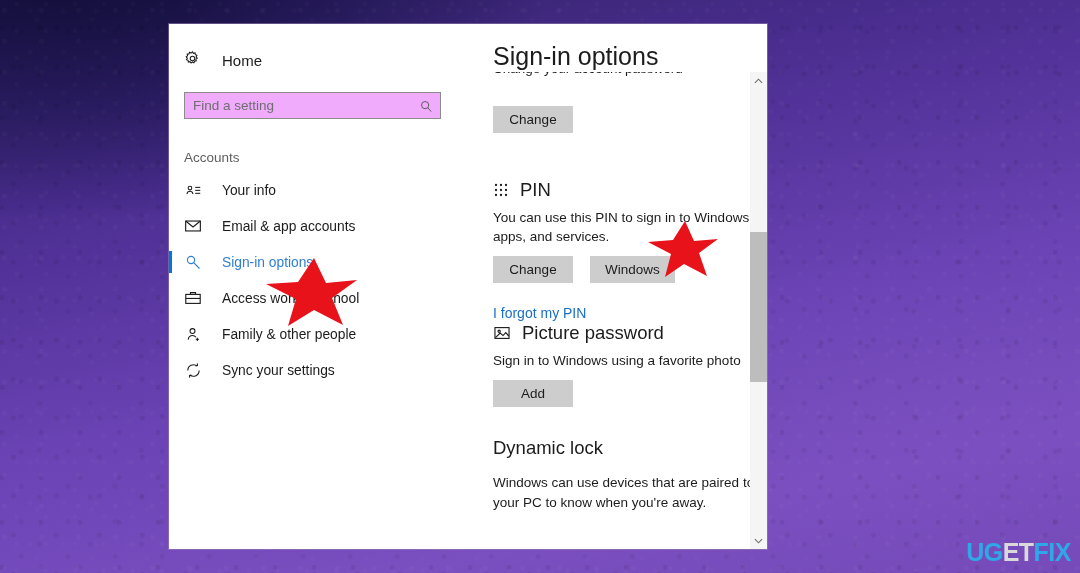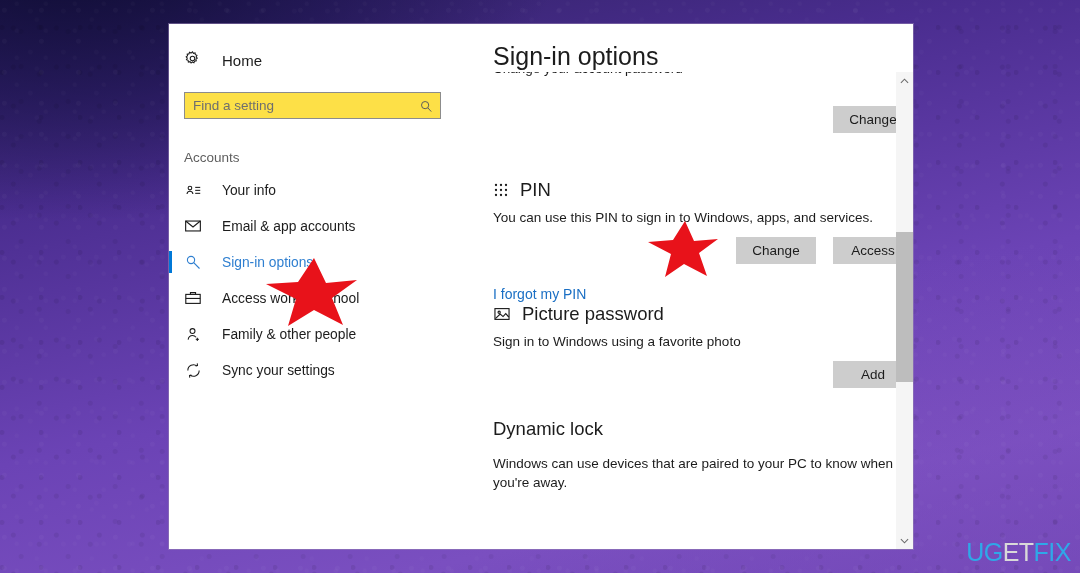--- a/index.html
+++ b/index.html
@@ -38,21 +38,21 @@
       radial-gradient(circle at 5% 61%, rgba(0,0,0,.18) 0 2px, transparent 3px),
       radial-gradient(circle at 67% 40%, rgba(255,255,255,.05) 0 1.5px, transparent 3px);
     background-size: 37px 31px, 43px 39px, 29px 27px, 51px 47px, 33px 41px, 47px 35px, 39px 45px, 55px 49px;
   }
 
   
   #settings-window {
     position: absolute;
     left: 169px;
     top: 24px;
-    width: 744px;
+    width: 598px;
     height: 525px;
     background: #ffffff;
     display: flex;
     z-index: 5;
     box-shadow: 0 0 0 1px rgba(150,130,180,.55);
   }
 
   
   #nav-pane {
     width: 310px;
@@ -73,21 +73,21 @@
   .home-row .label {
     font-size: 15px;
     color: #1c1c1c;
   }
 
   .search-wrap { padding: 17px 38px 0 15px; }
   .search-box {
     position: relative;
     height: 27px;
     border: 1px solid #8c8c8c;
-    background: #fde047;
+    background: #f0abfc;
     display: flex;
     align-items: center;
   }
   .search-box input {
     border: 0;
     outline: 0;
     width: 100%;
     height: 100%;
     padding: 0 26px 0 8px;
     font-family: "Liberation Sans", sans-serif;
@@ -205,21 +205,21 @@
   }
   .sec-head .sec-icon { line-height: 0; display: flex; align-items: center; }
   .sec-head .sec-name { font-size: 18.5px; color: #1c1c1c; }
   .sec-desc {
     font-size: 13.5px;
     color: #1c1c1c;
     line-height: 1.42;
     max-width: 405px;
     margin-bottom: 10px;
   }
-  .btn-row { display: flex; gap: 17px; justify-content: flex-end; }
+  .btn-row { display: flex; gap: 17px; }
   .link {
     display: inline-block;
     font-size: 14px;
     color: #1a6fc4;
     text-decoration: none;
     cursor: pointer;
   }
   .plain-head { font-size: 18.5px; color: #1c1c1c; margin-bottom: 14px; }
 
   
@@ -264,21 +264,21 @@
   #star-sidebar { left: 258px; top: 258px; }
   #star-remove  { left: 643px; top: 221px; }
 
   
   #watermark {
     position: absolute;
     right: 9px;
     bottom: 8px;
     z-index: 30;
     font-size: 25px;
-    font-weight: normal;
+    font-weight: bold;
     letter-spacing: -0.5px;
     line-height: 1;
     display: flex;
     align-items: center;
     font-family: "Liberation Sans", sans-serif;
   }
   #watermark .wm-a, #watermark .wm-c { color: #2fa8e8; }
   #watermark .wm-b { color: #d9d9d9; }
 </style>
 </head>
@@ -416,21 +416,21 @@
                   <circle cx="3" cy="13" r="1.15"></circle>
                     <circle cx="8" cy="13" r="1.15"></circle>
                     <circle cx="13" cy="13" r="1.15"></circle>
                 </svg>
               </span>
               <span class="sec-name">PIN</span>
             </div>
             <div class="sec-desc">You can use this PIN to sign in to Windows, apps, and services.</div>
             <div class="btn-row">
               <button class="btn">Change</button>
-              <button class="btn">Access</button>
+              <button class="btn">Windows</button>
             </div>
             <a class="link" style="margin-top:22px;">I forgot my PIN</a>
           </div>
 
           <div class="sec" style="margin-bottom:30px;">
             <div class="sec-head">
               <span class="sec-icon">
                 <svg width="18" height="18" viewBox="0 0 24 24" fill="none" stroke="#1c1c1c" stroke-width="1.5">
                   <rect x="2.6" y="4.8" width="18.8" height="14.4"></rect>
                   <circle cx="8.2" cy="9.6" r="1.5"></circle>

